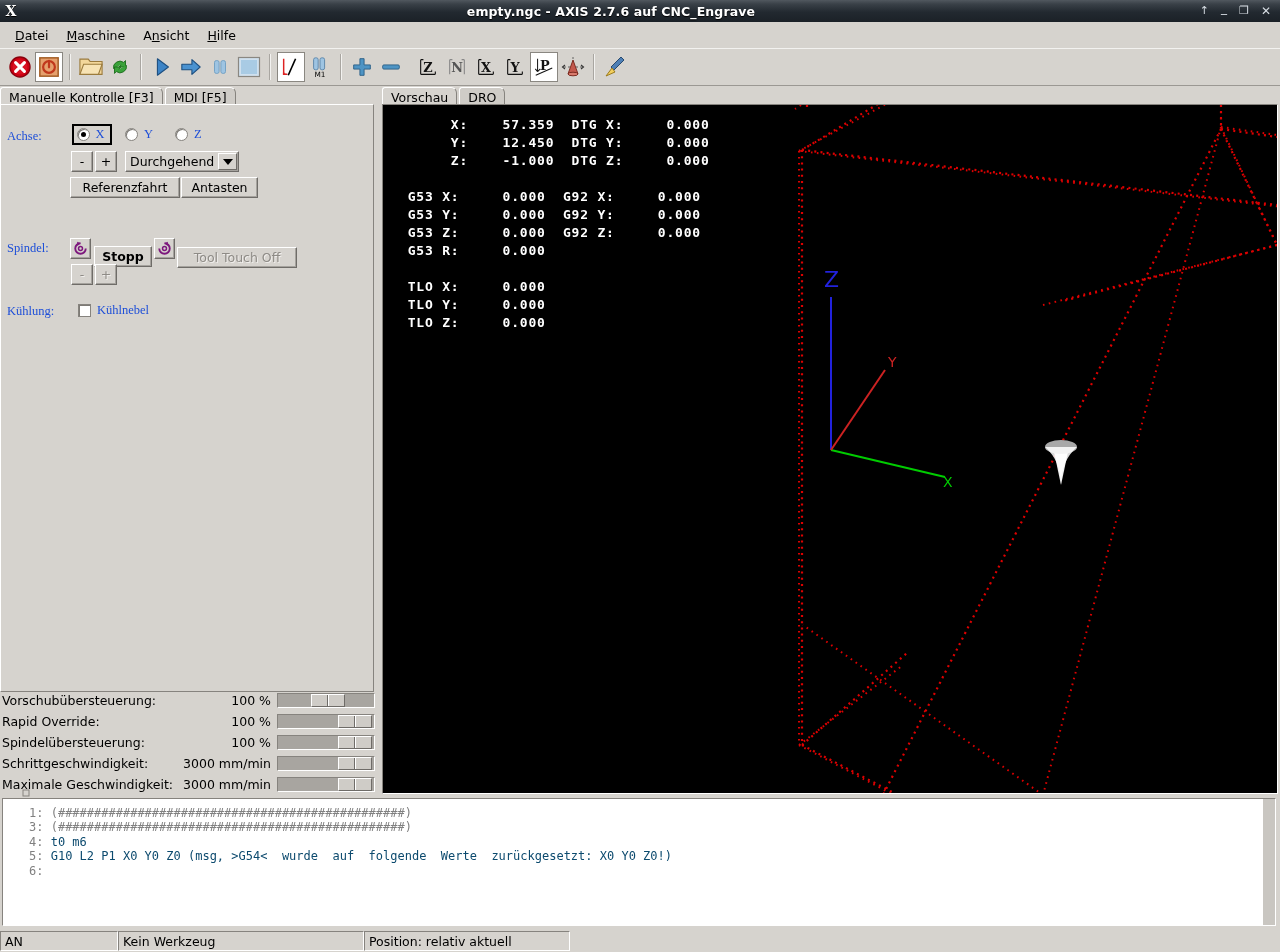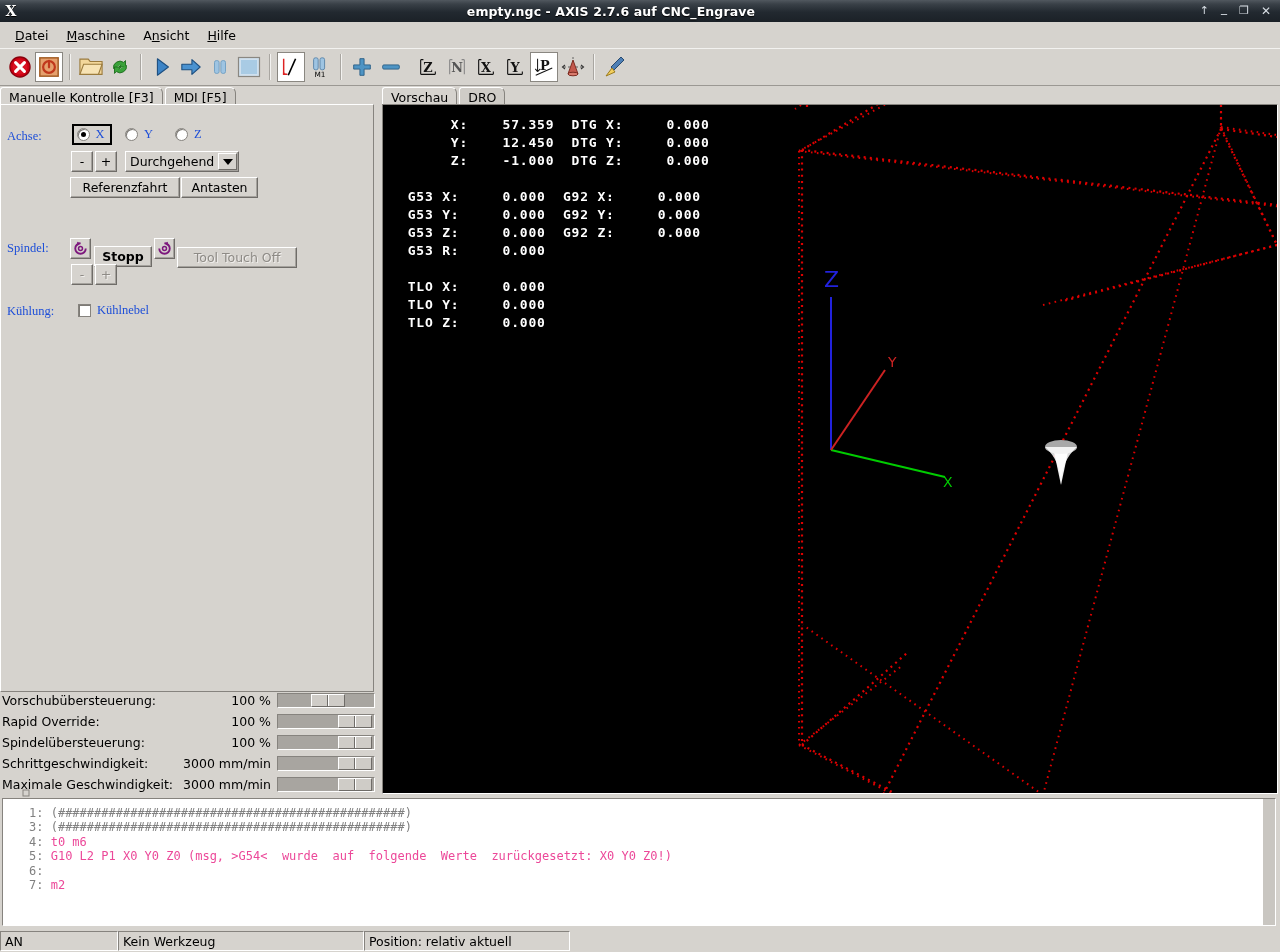--- a/index.html
+++ b/index.html
@@ -141,21 +141,21 @@
 
   
   .gcodewrap{
     position:absolute;left:2px;top:798px;width:1274px;height:128px;
     background:#fff;border:1px solid #86837e;border-right-color:#fff;border-bottom-color:#fff;
     box-sizing:border-box;overflow:hidden;
   }
   .gline{font-family:"DejaVu Sans Mono","Liberation Mono",monospace;font-size:12px;line-height:14.4px;white-space:pre;}
   .gnum{color:#808080;}
   .gcom{color:#808080;}
-  .gtxt{color:#ec4899;}
+  .gtxt{color:#0c4a6e;}
 
   
   .statusbar{position:absolute;left:0;top:930px;width:1280px;height:22px;display:flex;align-items:stretch;}
   .scell{
     background:#d6d3ce;border:1px solid #86837e;border-right-color:#fff;border-bottom-color:#fff;
     box-sizing:border-box;display:flex;align-items:center;padding-left:4px;font-size:12.5px;
     height:20px;margin-top:1px;
   }
   .sizegrip{position:absolute;left:22px;top:786px;width:8px;height:8px;}
   .vsb{position:absolute;right:0;top:0;width:12px;height:100%;background:#c9c6c1;}
@@ -554,21 +554,20 @@
     </div>
   </div>
 
   <div class="gcodewrap">
     <div id="gcode-body" style="position:absolute;left:26px;top:7px;">
         <div class="gline"><span class="gnum">1: </span><span class="gcom">(################################################)</span></div>
         <div class="gline"><span class="gnum">3: </span><span class="gcom">(################################################)</span></div>
         <div class="gline"><span class="gnum">4: </span><span class="gtxt">t0 m6</span></div>
         <div class="gline"><span class="gnum">5: </span><span class="gtxt">G10 L2 P1 X0 Y0 Z0 (msg, &gt;G54&lt;  wurde  auf  folgende  Werte  zurückgesetzt: X0 Y0 Z0!)</span></div>
         <div class="gline"><span class="gnum">6: </span><span class="gtxt"></span></div>
-        <div class="gline"><span class="gnum">7: </span><span class="gtxt">m2</span></div>
       </div>
     <div class="vsb"></div>
   </div>
 
   <div class="statusbar">
     <div class="scell" style="width:118px;">AN</div>
     <div class="scell" style="width:246px;">Kein Werkzeug</div>
     <div class="scell" style="width:206px;">Position: relativ aktuell</div>
     <div class="scell" style="flex:1;border:none;background:#d6d3ce;"></div>
   </div>

